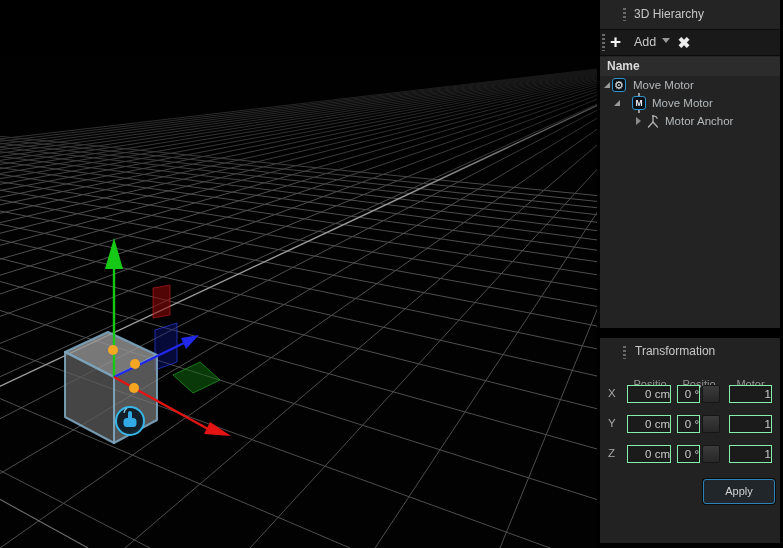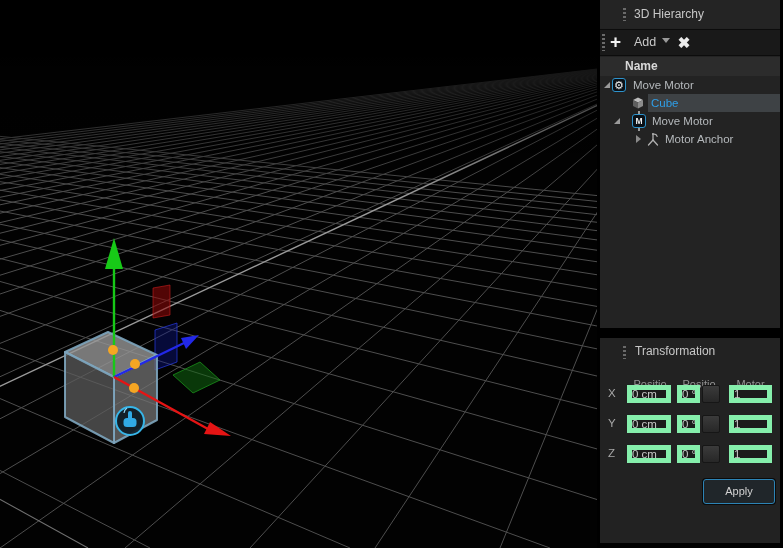--- a/index.html
+++ b/index.html
@@ -26,21 +26,21 @@
   #hier-toolbar{position:absolute;left:0;top:29px;right:0;height:27px;background:#191919;
                 border-top:1px solid #0c0c0c;border-bottom:1px solid #0c0c0c;box-sizing:border-box;}
   #add-btn{position:absolute;left:8px;top:0;height:26px;cursor:pointer;}
   #plus-glyph{position:absolute;left:2px;top:-1px;font-size:19px;font-weight:700;color:#f2f2f2;line-height:26px;}
   #add-label{position:absolute;left:26px;top:0;font-size:12.5px;color:#c9c9c9;line-height:25px;}
   #add-caret{position:absolute;left:54px;top:8px;width:0;height:0;border-left:4px solid transparent;
              border-right:4px solid transparent;border-top:5px solid #9a9a9a;}
   #del-btn{position:absolute;left:74px;top:0;width:20px;height:26px;font-size:15px;font-weight:700;
            color:#ececec;line-height:25px;text-align:center;cursor:pointer;}
   #name-bar{position:absolute;left:0;top:57px;right:0;height:19px;background:#2c2c2c;
-            color:#d9d9d9;font-weight:700;font-size:12px;line-height:19px;padding-left:25px;box-sizing:border-box;}
+            color:#d9d9d9;font-weight:700;font-size:12px;line-height:19px;padding-left:7px;box-sizing:border-box;}
   #tree{position:absolute;left:0;top:76px;right:0;}
   .trow{position:relative;height:18px;font-size:11.5px;color:#b5b9bc;line-height:18px;cursor:pointer;}
   .tlabel{position:absolute;top:0;}
   .exp-open{position:absolute;top:6px;width:0;height:0;border-bottom:6px solid #9a9a9a;border-left:6px solid transparent;}
   .exp-closed{position:absolute;top:5px;width:0;height:0;border-left:5px solid #8a8a8a;
               border-top:4px solid transparent;border-bottom:4px solid transparent;}
   .boxicon{position:absolute;top:2px;width:12px;height:12px;box-sizing:content-box;background:#0a1016;
            border:1.5px solid #2e93cc;border-radius:3px;text-align:center;}
   .boxicon span{display:block;color:#eee;}
   .gearglyph{font-size:11px;line-height:12px;}
@@ -48,22 +48,22 @@
   .mstem{position:absolute;width:2px;height:3px;background:#9a9a9a;}
   .selbg{position:absolute;left:48px;right:0;top:0;bottom:0;background:#3e4245;}
   .sel-label{color:#2f9fe8;}
   .svgicon{position:absolute;top:2px;}
   
   #trans{position:absolute;left:0;top:338px;width:180px;height:205px;background:#222;}
   #trans-title{position:absolute;left:35px;top:6px;font-size:12px;color:#c8c8c8;}
   .colhead{position:absolute;top:29px;font-size:11px;color:#949494;text-align:center;margin-top:11px;}
   .axrow{position:absolute;left:0;right:0;height:19px;}
   .axlabel{position:absolute;left:8px;top:2px;font-size:11.5px;color:#a8a8a8;}
-  .tin{position:absolute;top:0;height:18px;box-sizing:border-box;background:#1b1b1b;border:5px solid #86efac;
-       color:#c9c9c9;font-size:11.5px;text-align:left;font-family:"Liberation Sans",sans-serif;padding:0;}
+  .tin{position:absolute;top:0;height:18px;box-sizing:border-box;background:#1b1b1b;border:1px solid #86efac;
+       color:#c9c9c9;font-size:11.5px;text-align:right;font-family:"Liberation Sans",sans-serif;padding:0;}
   .minibtn{position:absolute;top:0;width:18px;height:18px;box-sizing:border-box;cursor:pointer;
            background:linear-gradient(#3b3b3b,#272727);border:1px solid #161616;border-radius:2px;}
   #apply-btn{position:absolute;left:103px;top:141px;width:72px;height:25px;box-sizing:border-box;cursor:pointer;
              background:#20262a;border:1px solid #2d83b5;border-radius:3px;color:#d2d2d2;font-size:11px;
              box-shadow:0 0 0 1px #0a0a0a;text-align:center;line-height:22px;}
 </style>
 </head>
 <body>
 
 <div id="app">
@@ -204,29 +204,20 @@
       <div id="tree">
 
         <div class="trow">
           <span class="exp-open" style="left:4px;"></span>
           <span class="boxicon" style="left:12px;">
               <span class="gearglyph">⚙</span>
             </span>
           <span class="tlabel" style="left:33px;">Move Motor</span>
         </div>
 
-        <div class="trow">
-          <span class="selbg"></span>
-          <svg class="svgicon" style="left:31px;" width="14" height="14">
-            <polygon points="7,1.5 12,4 7,6.5 2,4" fill="#bdbdbd"></polygon>
-            <polygon points="2,4 7,6.5 7,12.5 2,10" fill="#5f5f5f"></polygon>
-            <polygon points="12,4 7,6.5 7,12.5 12,10" fill="#8c8c8c"></polygon>
-          </svg>
-          <span class="tlabel sel-label" style="left:51px;">Cube</span>
-        </div>
 
         <div class="trow">
           <span class="exp-open" style="left:14px;"></span>
           <span class="boxicon" style="left:32px;">
               <span class="mglyph">M</span>
             </span>
           <span class="mstem" style="left:38px;top:-1px;"></span>
           <span class="mstem" style="left:38px;top:16px;"></span>
           <span class="tlabel" style="left:52px;">Move Motor</span>
         </div>

